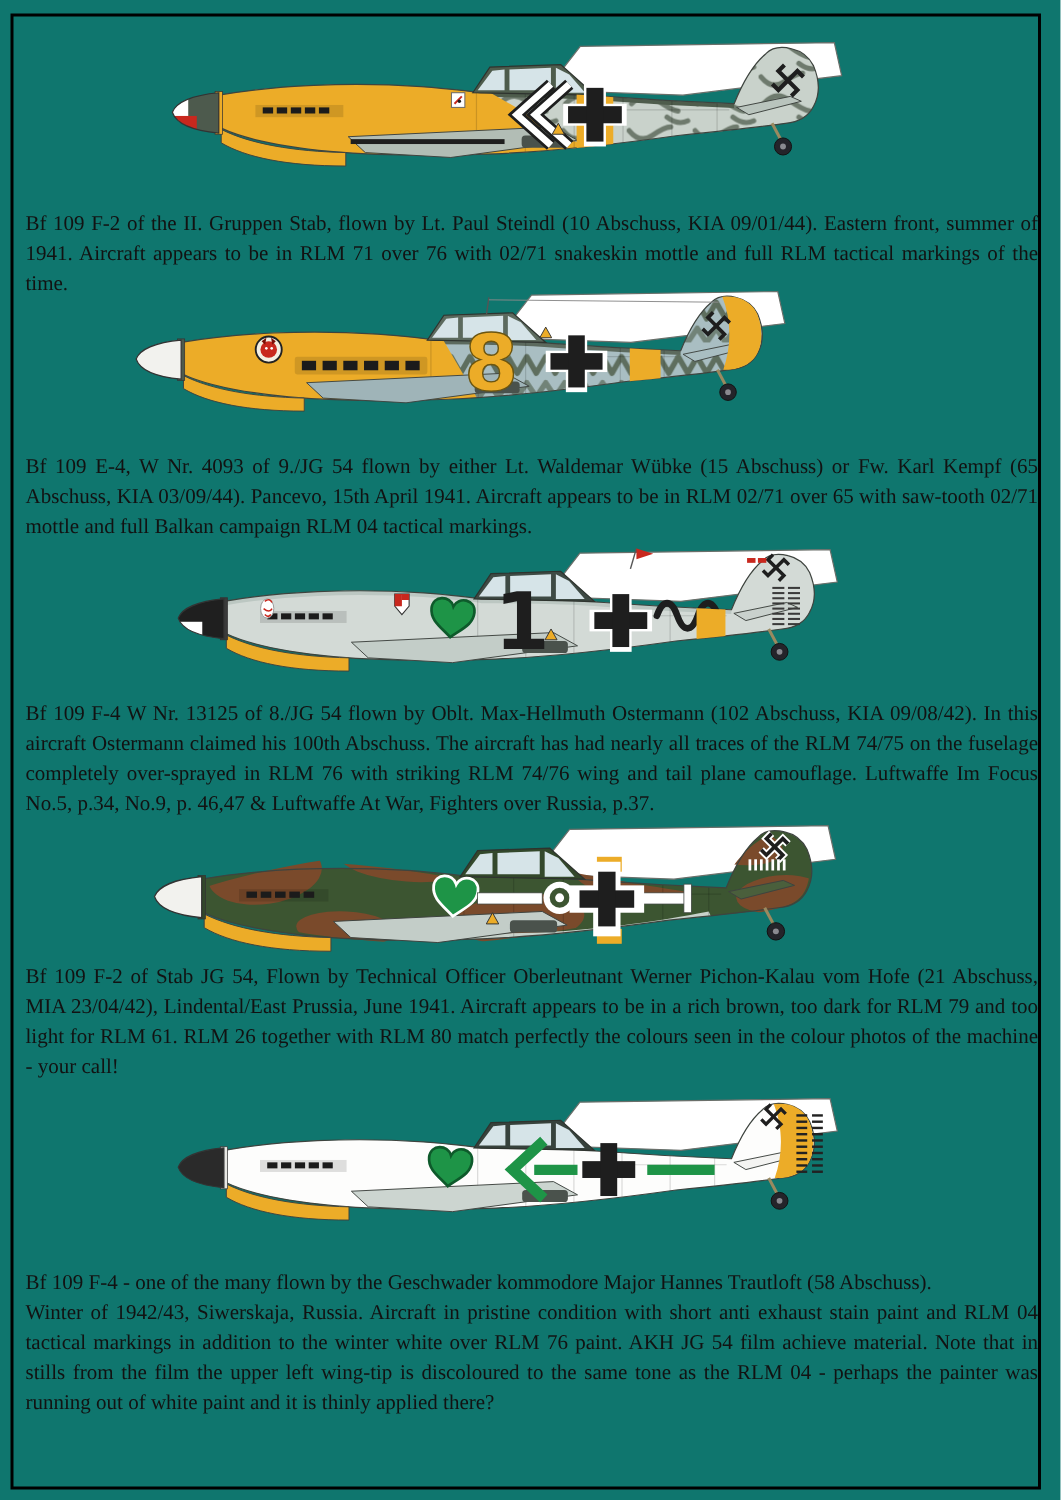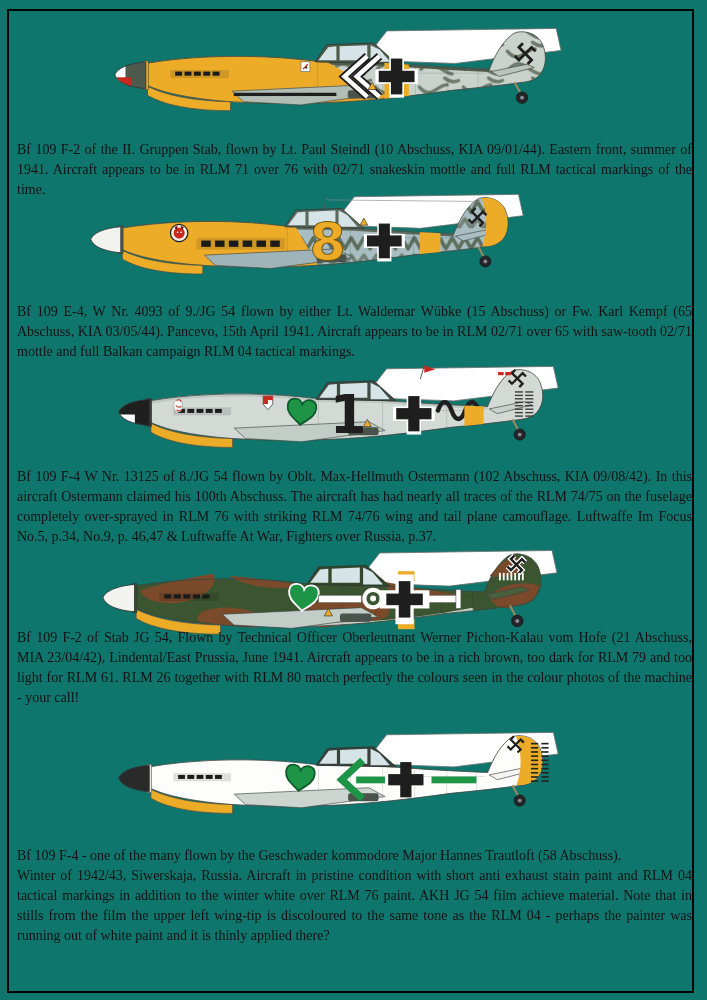--- a/index.html
+++ b/index.html
@@ -170,21 +170,21 @@
         <path d="M506,7 C515,6 524,11 528,17 C535,28 536,45 531,55 C527,63 519,68 508,69 L502,69 C509,49 509,27 501,7 Z" fill="#ecac28" clip-path="url(#fc1)"></path>
         <g transform="translate(496,32) rotate(45) scale(0.9)" fill="none">
           <path d="M-11,-7 L-11,0 L11,0 L11,7" stroke="#1e1e1e" stroke-width="3.4"></path>
           <path d="M-7,11 L0,11 L0,-11 L7,-11" stroke="#1e1e1e" stroke-width="3.4"></path>
         </g>
         <path d="M497,69 L505,84" stroke="#9a8a5f" stroke-width="2.5"></path>
         <circle cx="506" cy="88" r="7" fill="#24242a" stroke="#111" stroke-width="0.8"></circle>
         <circle cx="506" cy="88" r="2.4" fill="#8a8a90"></circle>
       </svg>
     </div>
-  <p class="caption" style="top:302px">Bf 109 E-4, W Nr. 4093 of 9./JG 54 flown by either Lt. Waldemar Wübke (15 Abschuss) or Fw. Karl Kempf (65 Abschuss, KIA 03/05/44). Pancevo, 15th April 1941. Aircraft appears to be in RLM 02/71 over 65 with saw-tooth 02/71 mottle and full Balkan campaign RLM 04 tactical markings.</p>
+  <p class="caption" style="top:302px">Bf 109 E-4, W Nr. 4093 of 9./JG 54 flown by either Lt. Waldemar Wübke (15 Abschuss) or Fw. Karl Kempf (65 Abschuss, KIA 03/09/44). Pancevo, 15th April 1941. Aircraft appears to be in RLM 02/71 over 65 with saw-tooth 02/71 mottle and full Balkan campaign RLM 04 tactical markings.</p>
 
   <div class="art" id="art2" style="left:114px;top:364px;width:449px">
       <svg viewBox="0 0 560 118" xmlns="http://www.w3.org/2000/svg">
         <defs>
           <clipPath id="fc2">
             <path d="M44,46 C90,38 150,35 210,39 C235,41 252,43 258,44 C300,44 335,45 360,47 C400,50 440,52 466,53 C472,38 480,22 492,12 C497,7 505,6 513,8 C522,10 528,16 531,22 C536,34 536,46 531,55 C527,63 519,68 508,69 C480,73 450,76 420,79 C370,86 320,92 270,94 C220,96 170,95 135,92 C95,88 65,82 46,73 C41,64 41,55 44,46 Z"></path>
           </clipPath>
           <clipPath id="sc2">
             <path d="M44,44 C22,46 9,52 6,60 C9,69 22,75 44,77 Z"></path>
           </clipPath>
@@ -354,21 +354,21 @@
         <rect x="493.2" y="30" width="2.2" height="9" fill="#ffffff"></rect>
         <rect x="497.8" y="30" width="2.2" height="9" fill="#ffffff"></rect>
         <rect x="502.4" y="30" width="2.2" height="9" fill="#ffffff"></rect>
         <rect x="507" y="30" width="2.2" height="9" fill="#ffffff"></rect>
         <rect x="511.6" y="30" width="2.2" height="9" fill="#ffffff"></rect>
         <path d="M497,69 L505,84" stroke="#9a8a5f" stroke-width="2.5"></path>
         <circle cx="506" cy="88" r="7" fill="#24242a" stroke="#111" stroke-width="0.8"></circle>
         <circle cx="506" cy="88" r="2.4" fill="#8a8a90"></circle>
       </svg>
     </div>
-  <p class="caption" style="top:628px">Bf 109 F-2 of Stab JG 54, Flown by Technical Officer Oberleutnant Werner Pichon-Kalau vom Hofe (21 Abschuss, MIA 23/04/42), Lindental/East Prussia, June 1941. Aircraft appears to be in a rich brown, too dark for RLM 79 and too light for RLM 61. RLM 26 together with RLM 80 match perfectly the colours seen in the colour photos of the machine - your call!</p>
+  <p class="caption" style="top:642px">Bf 109 F-2 of Stab JG 54, Flown by Technical Officer Oberleutnant Werner Pichon-Kalau vom Hofe (21 Abschuss, MIA 23/04/42), Lindental/East Prussia, June 1941. Aircraft appears to be in a rich brown, too dark for RLM 79 and too light for RLM 61. RLM 26 together with RLM 80 match perfectly the colours seen in the colour photos of the machine - your call!</p>
 
   <div class="art" id="art4" style="left:114px;top:730px;width:449px">
       <svg viewBox="0 0 560 118" xmlns="http://www.w3.org/2000/svg">
         <defs>
           <clipPath id="fc4">
             <path d="M44,46 C90,38 150,35 210,39 C235,41 252,43 258,44 C300,44 335,45 360,47 C400,50 440,52 466,53 C472,38 480,22 492,12 C497,7 505,6 513,8 C522,10 528,16 531,22 C536,34 536,46 531,55 C527,63 519,68 508,69 C480,73 450,76 420,79 C370,86 320,92 270,94 C220,96 170,95 135,92 C95,88 65,82 46,73 C41,64 41,55 44,46 Z"></path>
           </clipPath>
           <clipPath id="sc4">
             <path d="M44,44 C22,46 9,52 6,60 C9,69 22,75 44,77 Z"></path>
           </clipPath>

